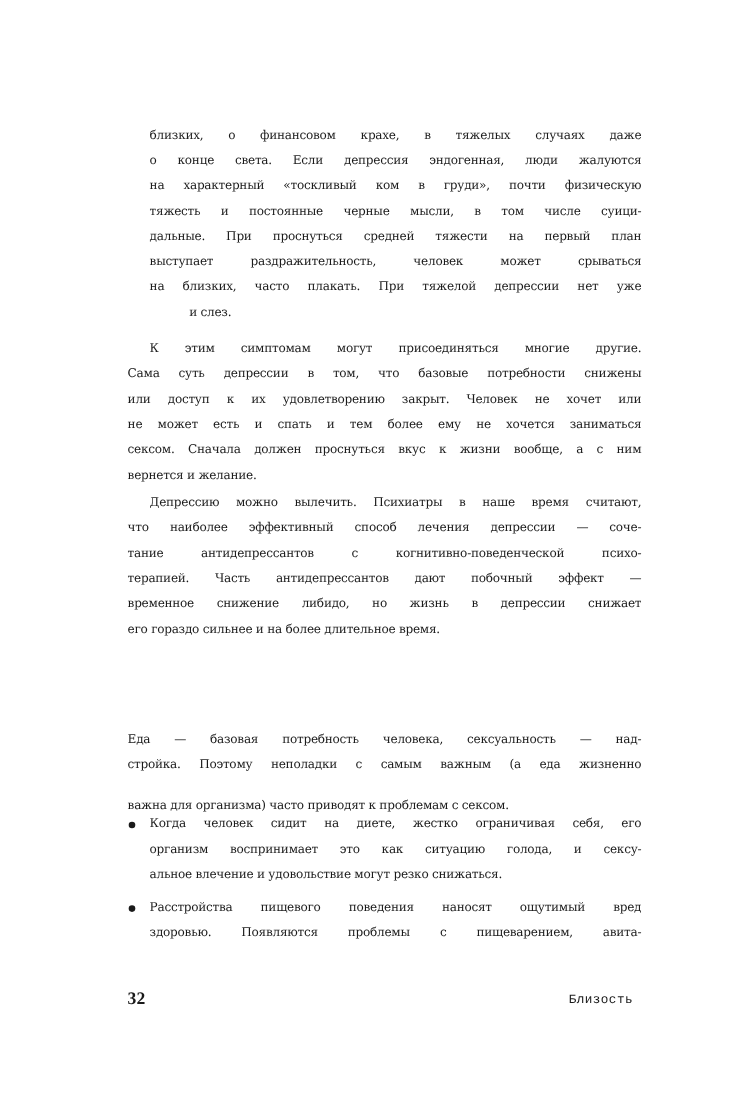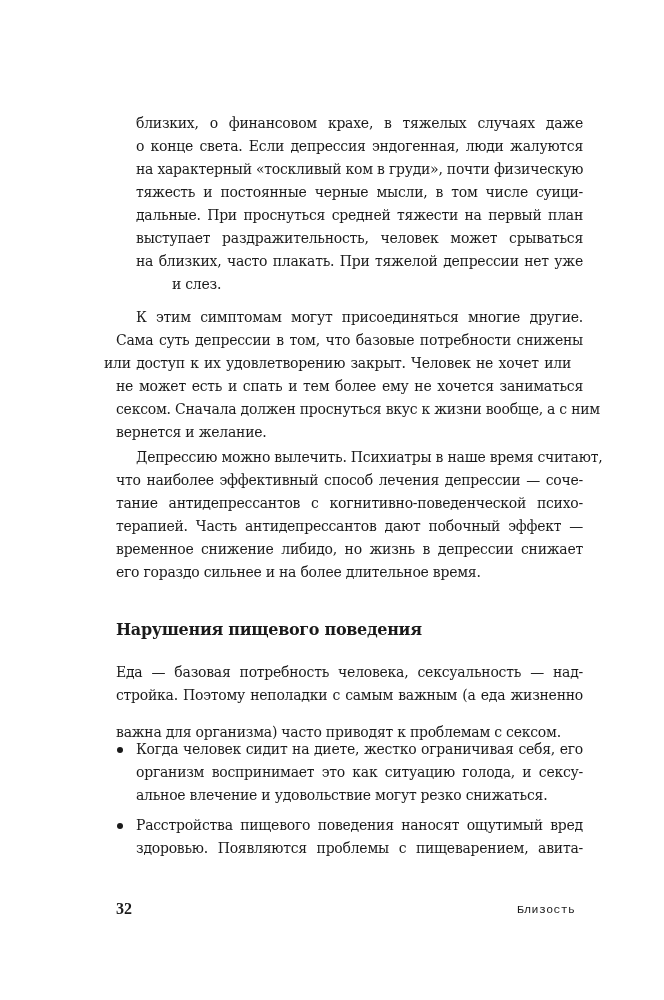--- a/index.html
+++ b/index.html
@@ -2,21 +2,21 @@
 <html><head>
 <meta charset="utf-8">
 <style>
   html, body { margin: 0; padding: 0; }
   body {
     width: 664px; height: 1000px; background: #ffffff; position: relative; overflow: hidden;
     font-family: "DejaVu Serif", "Liberation Serif", serif; color: #1a1a1a;
   }
   .page { position: absolute; left: 0; top: 0; width: 664px; height: 1000px; }
   .line {
-    position: absolute; font-size: 14px; white-space: nowrap;
+    position: absolute; font-size: 11px; white-space: nowrap;
     text-align: justify; text-align-last: justify; height: 22px; line-height: 22px;
     letter-spacing: -0.25px;
   }
   .last { text-align-last: left; }
   .heading {
     position: absolute; left: 116px; top: 620px; font-size: 16px; font-weight: bold;
     font-family: "DejaVu Serif", serif; white-space: nowrap; letter-spacing: -0.3px;
   }
   .bullet {
     position: absolute; left: 117px; width: 6px; height: 6px; border-radius: 50%; background: #1a1a1a;
@@ -46,36 +46,35 @@
     <div class="line" style="left:136px;width:447px;top:181px;">тяжесть и постоянные черные мысли, в том числе суици-</div>
     <div class="line" style="left:136px;width:447px;top:204px;">дальные. При проснуться средней тяжести на первый план</div>
     <div class="line" style="left:136px;width:447px;top:227px;">выступает раздражительность, человек может срываться</div>
     <div class="line" style="left:136px;width:447px;top:250px;">на близких, часто плакать. При тяжелой депрессии нет уже</div>
     <div class="line last" style="left:136px;width:447px;top:273px;margin-left:36px;">и слез.</div>
   </div>
 
   <div>
     <div class="line" style="left:136px;width:447px;top:306px;">К этим симптомам могут присоединяться многие другие.</div>
     <div class="line" style="left:116px;width:467px;top:329px;">Сама суть депрессии в том, что базовые потребности снижены</div>
-    <div class="line" style="left:104px;width:467px;top:352px;">или доступ к их удовлетворению закрыт. Человек не хочет или</div>
+    <div class="line" style="left:116px;width:467px;top:352px;">или доступ к их удовлетворению закрыт. Человек не хочет или</div>
     <div class="line" style="left:116px;width:467px;top:375px;">не может есть и спать и тем более ему не хочется заниматься</div>
     <div class="line" style="left:116px;width:467px;top:398px;">сексом. Сначала должен проснуться вкус к жизни вообще, а с ним</div>
     <div class="line last" style="left:116px;width:467px;top:421px;">вернется и желание.</div>
   </div>
 
   <div>
     <div class="line" style="left:136px;width:447px;top:446px;">Депрессию можно вылечить. Психиатры в наше время считают,</div>
     <div class="line" style="left:116px;width:467px;top:469px;">что наиболее эффективный способ лечения депрессии — соче-</div>
     <div class="line" style="left:116px;width:467px;top:492px;">тание антидепрессантов с когнитивно-поведенческой психо-</div>
     <div class="line" style="left:116px;width:467px;top:515px;">терапией. Часть антидепрессантов дают побочный эффект —</div>
     <div class="line" style="left:116px;width:467px;top:538px;">временное снижение либидо, но жизнь в депрессии снижает</div>
     <div class="line last" style="left:116px;width:467px;top:561px;">его гораздо сильнее и на более длительное время.</div>
   </div>
 
-  <div class="heading">Нарушения пищевого поведения</div>
 
   <div>
     <div class="line" style="left:116px;width:467px;top:661px;">Еда — базовая потребность человека, сексуальность — над-</div>
     <div class="line" style="left:116px;width:467px;top:684px;">стройка. Поэтому неполадки с самым важным (а еда жизненно</div>
     <div class="line last" style="left:116px;width:467px;top:721px;">важна для организма) часто приводят к проблемам с сексом.</div>
   </div>
 
   <div>
     <div>
       <span class="bullet" style="top:747px;"></span>

